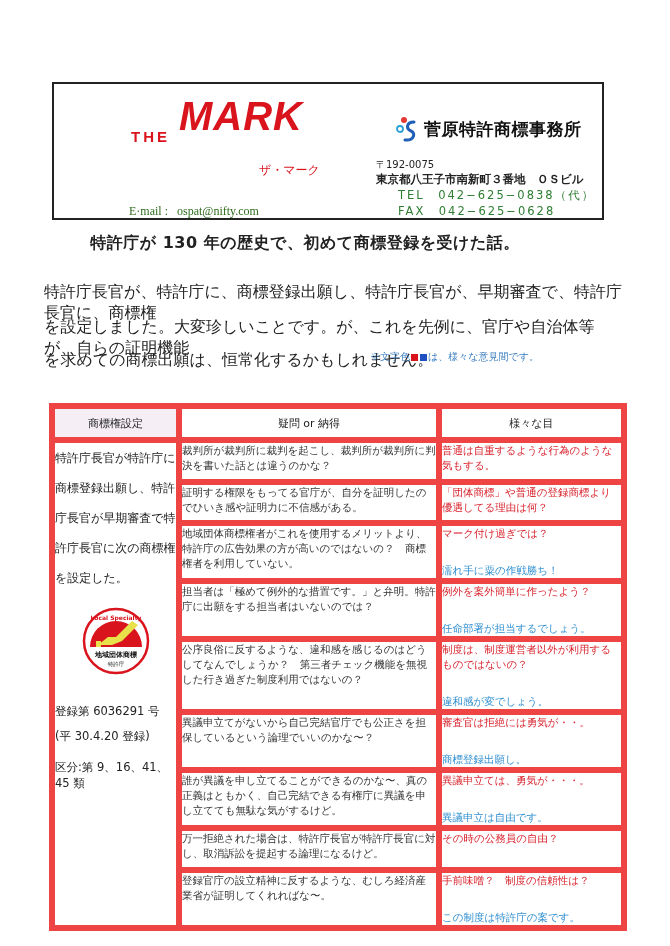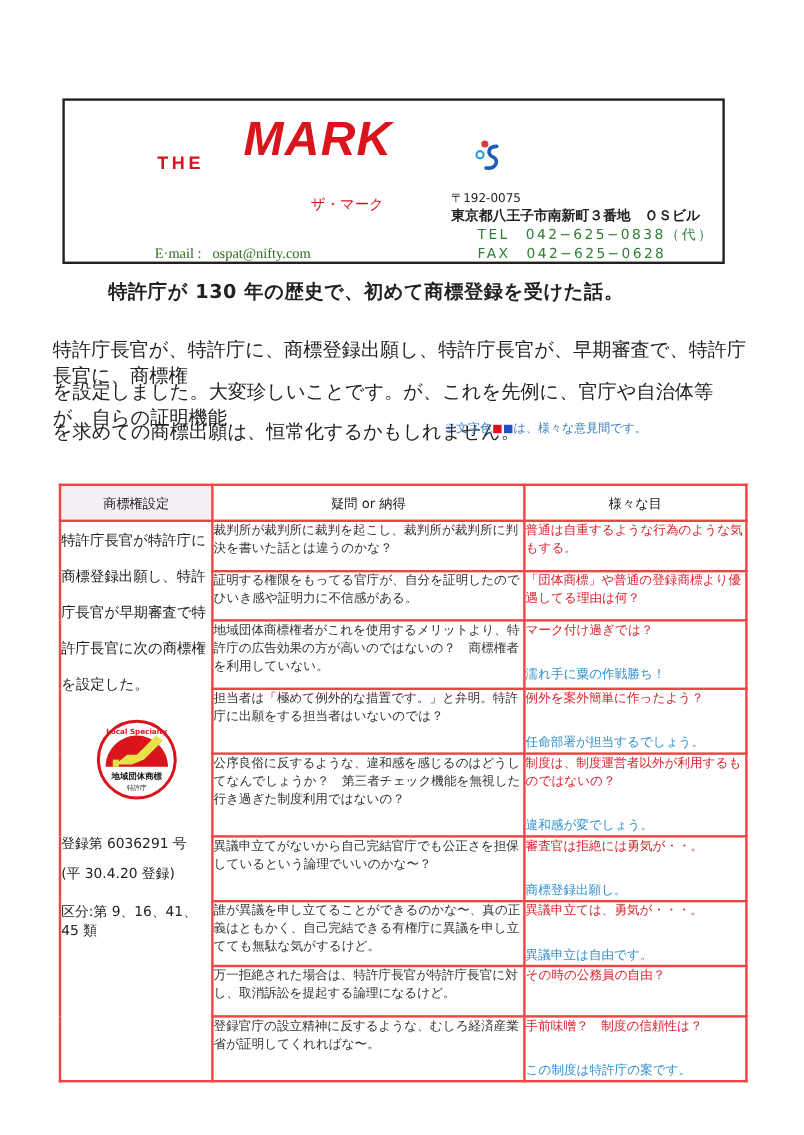--- a/index.html
+++ b/index.html
@@ -8,21 +8,21 @@
     font-family: "DejaVu Sans", "Liberation Sans", sans-serif; color: #222;
     overflow: hidden;
   }
   .hdr-box {
     position: absolute; left: 52px; top: 82px; width: 552px; height: 138px;
     border: 2px solid #222; box-sizing: border-box;
   }
   .the { position: absolute; left: 77px; top: 44px; font-family: "Liberation Sans", sans-serif;
     font-weight: bold; font-size: 15px; letter-spacing: 3px; }
   .mark { position: absolute; left: 125px; top: 10px; font-family: "Liberation Sans", sans-serif;
-    font-weight: bold; font-style: italic; font-size: 40px; letter-spacing: 1px; margin-left: 24px; }
+    font-weight: bold; font-style: italic; font-size: 40px; letter-spacing: 1px; }
   .za { position: absolute; left: 205px; top: 78px; font-size: 12px; }
   .email { position: absolute; left: 75px; top: 120px; font-family: "Liberation Serif", serif; font-size: 12px; }
   .newsletter { position: absolute; left: 320px; top: 8px; font-size: 11.5px; font-weight: bold; }
   .newsletter .date { margin-left: 14px; letter-spacing: 1px; }
   .office { position: absolute; left: 342px; top: 32px; display: flex; align-items: center; }
   .office .logo { width: 22px; height: 26px; position: relative; margin-right: 6px; }
   .office .name { font-size: 17px; font-weight: bold; color: #111; letter-spacing: 0.5px; }
   .zip { position: absolute; left: 322px; top: 74px; font-size: 10px; }
   .addr { position: absolute; left: 322px; top: 88px; font-size: 11.5px; font-weight: bold; }
   .tel { position: absolute; left: 344px; top: 104px; font-size: 11.5px; letter-spacing: 2px; }
@@ -32,21 +32,21 @@
     font-size: 16px; font-weight: bold; letter-spacing: 0.5px; }
   .intro { position: absolute; left: 44px; width: 580px; font-size: 16px; }
   .intro.l1 { top: 282px; } .intro.l2 { top: 317px; } .intro.l3 { top: 350px; }
   .note { position: absolute; left: 370px; top: 350px; font-family: "Liberation Serif", serif; font-size: 10px; color: #3a7ec0; }
   .sq { display: inline-block; width: 7px; height: 7px; margin: 0 1px; vertical-align: middle; }
 
   table.grid {
     position: absolute; left: 49px; top: 403px; width: 572px; border-collapse: collapse;
     font-size: 10.5px; table-layout: fixed;
   }
-  table.grid th, table.grid td { border: 2px solid #ef4444; vertical-align: top; padding: 0; }
+  table.grid th, table.grid td { border: 6px solid #ef4444; vertical-align: top; padding: 0; }
   table.grid th { height: 28px; font-weight: normal; text-align: center; vertical-align: middle; font-size: 11px; }
   table.grid th.c1 { background: #f5eef5; }
   td.q { padding: 3px 5px 0 5px; line-height: 15px; color: #333; }
   td.v { padding: 3px 5px 0 6px; line-height: 15px; }
   td.v .red { display: block; }
   td.v .blue { display: block; margin-top: 22px; }
   td.left { padding: 6px 4px 0 4px; }
   .left-desc { font-size: 12px; line-height: 30px; }
   .emblem { margin: 14px auto 0 auto; width: 68px; height: 68px; position: relative; }
   .reg { font-size: 11.5px; line-height: 25px; margin-top: 24px; }
@@ -64,20 +64,21 @@
   </span>
 
   <div class="office">
     <span class="logo">
       <svg width="22" height="26" viewBox="0 0 22 26">
         <circle cx="8" cy="4" r="3" fill="#e53935"></circle>
         <circle cx="4" cy="13" r="3" fill="none" stroke="#2aa0d8" stroke-width="1.8"></circle>
         <path d="M18 6 C10 6 10 13 15 15 C20 17 18 25 9 24" fill="none" stroke="#1f5fb8" stroke-width="3" stroke-linecap="round"></path>
       </svg>
     </span>
+    <span class="name">菅原特許商標事務所</span>
   </div>
   <span class="zip">〒192-0075</span>
   <span class="addr">東京都八王子市南新町３番地　ＯＳビル</span>
   <span class="tel" style="color:#2e7d32">TEL　042−625−0838（代）</span>
   <span class="fax" style="color:#2e7d32">FAX　042−625−0628</span>
 </div>
 
 <div class="title">特許庁が 130 年の歴史で、初めて商標登録を受けた話。</div>
 <div class="intro l1">特許庁長官が、特許庁に、商標登録出願し、特許庁長官が、早期審査で、特許庁長官に、商標権</div>
 <div class="intro l2">を設定しました。大変珍しいことです。が、これを先例に、官庁や自治体等が、自らの証明機能</div>

